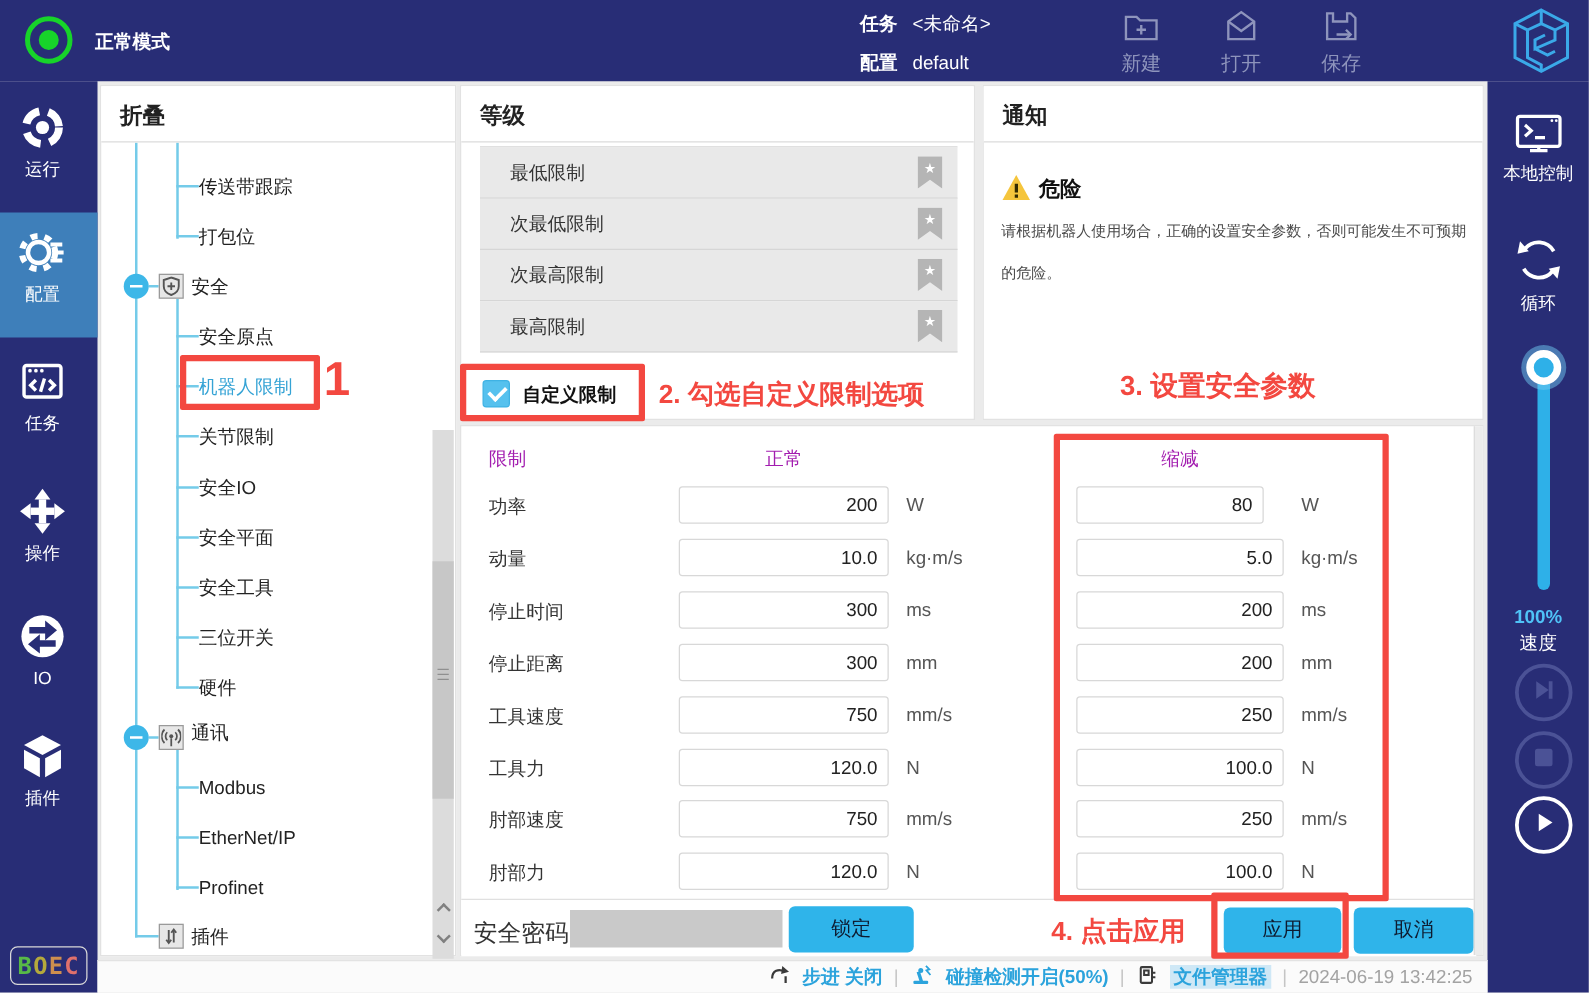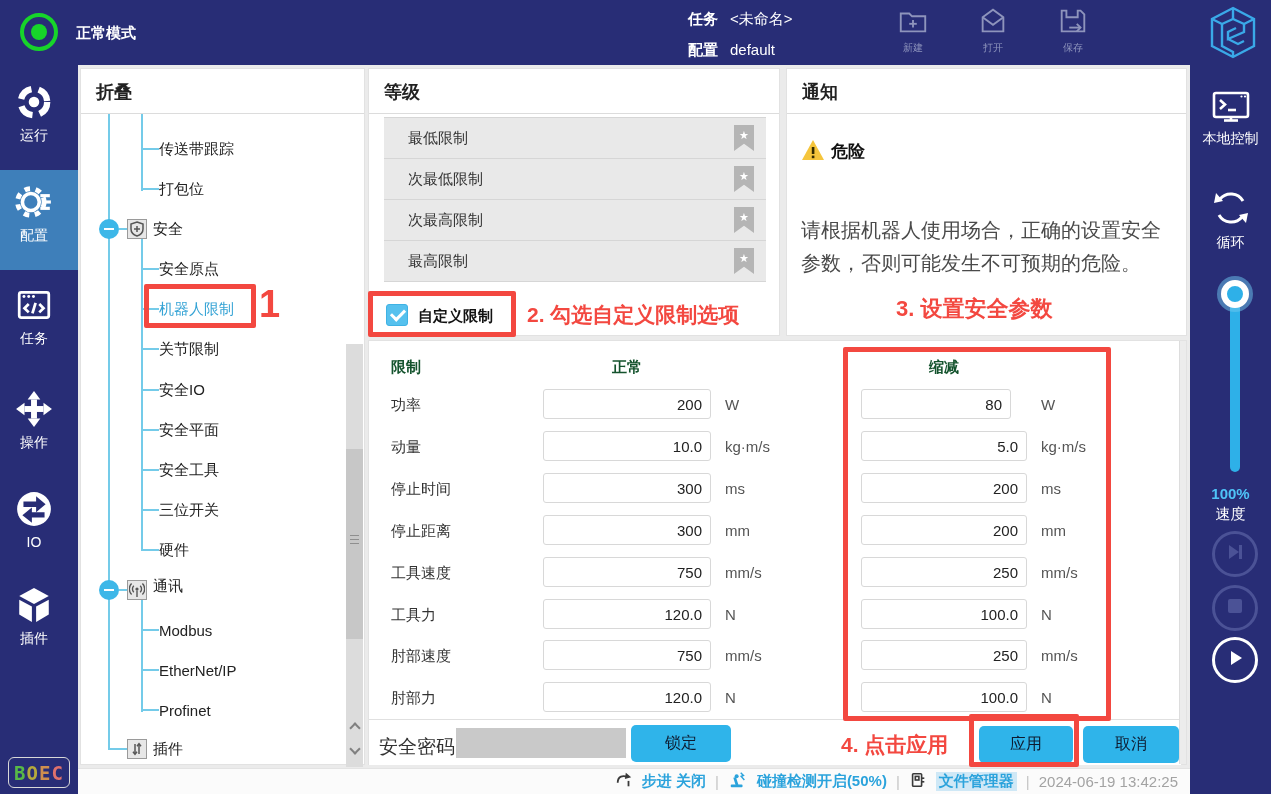--- a/index.html
+++ b/index.html
@@ -6,21 +6,21 @@
   html,body { width:1271px; height:794px; overflow:hidden;
     font-family:"Liberation Sans","DejaVu Sans",sans-serif; background:#ebebeb; }
 
   
   .topbar { position:absolute; left:0; top:0; width:1271px; height:65px; background:#282d76; }
   .statusdot { position:absolute; left:20px; top:13px; width:38px; height:38px; border:4px solid #17d42a; border-radius:50%; }
   .statusdot i { position:absolute; left:7px; top:7px; width:16px; height:16px; background:#17d42a; border-radius:50%; display:block; }
   .mode-label { position:absolute; left:76px; top:24px; color:#fff; font-weight:bold; font-size:15px; }
   .tb-kv { position:absolute; left:688px; color:#fff; font-size:15px; white-space:nowrap; }
   .tb-kv b { margin-right:12px; }
-  .tb-btn { position:absolute; top:5px; width:64px; text-align:center; color:#8e94bc; font-size:10px; cursor:pointer; }
+  .tb-btn { position:absolute; top:5px; width:64px; text-align:center; color:#8e94bc; font-size:16px; cursor:pointer; }
   .tb-btn svg { display:block; margin:0 auto 4px; }
   .logo { position:absolute; left:1208px; top:5px; width:50px; height:55px; }
 
   
   .lsb { position:absolute; left:0; top:65px; width:78px; height:729px; background:#282d76; }
   .ls-item { position:absolute; left:0; width:68px; text-align:center; color:#fff; font-size:14px; cursor:pointer; }
   .ls-item svg { display:block; margin:0 auto 6px; }
   .ls-active { position:absolute; left:0; top:105px; width:78px; height:100px; background:#3e7fba; }
   .brand { position:absolute; left:8px; top:692px; width:62px; height:31px; border:1px solid #d8d8d8; border-radius:6px;
     display:flex; align-items:center; justify-content:center; font-family:"DejaVu Sans Mono",monospace; font-size:19px; font-weight:bold; letter-spacing:1px; }
@@ -66,24 +66,24 @@
   .bookmark { position:absolute; right:12px; top:7px; width:20px; height:26px; background:#b5b5b5;
     clip-path:polygon(0 0,100% 0,100% 100%,50% 72%,0 100%); color:#fff; font-size:11px; text-align:center; line-height:20px; }
   .cbx { position:absolute; left:17px; top:235px; width:22px; height:22px; background:#56c1ee; border:1px solid #3fb2e4; border-radius:3px; cursor:pointer; }
   .cbx:after { content:""; position:absolute; left:4px; top:4px; width:11px; height:6px;
     border-left:3px solid #fff; border-bottom:3px solid #fff; transform:rotate(-45deg); }
   .cbx-label { position:absolute; left:49px; top:238px; font-size:15px; font-weight:bold; color:#111; }
 
   
   .warn-title { position:absolute; left:44px; top:71px; font-size:17px; font-weight:bold; color:#111; }
   .warn-icon { position:absolute; left:14px; top:70px; }
-  .warn-text { position:absolute; left:14px; top:100px; width:378px; font-size:20px; color:#4a4a4a; line-height:33px;margin-top:45px; }
-
-  
-  .col-h { position:absolute; top:17px; font-size:15px; font-weight:bold; color:#14532d; }
+  .warn-text { position:absolute; left:14px; top:100px; width:378px; font-size:12px; color:#4a4a4a; line-height:33px; }
+
+  
+  .col-h { position:absolute; top:17px; font-size:15px; font-weight:normal; color:#a21caf; }
   .lim-label { position:absolute; left:22px; font-size:15px; color:#333; }
   .unit { position:absolute; font-size:15px; color:#555; }
   input.val { position:absolute; height:30px; border:1px solid #d8d8d8; border-radius:3px; background:#fff;
     text-align:right; padding-right:8px; font-size:15px; color:#222; font-family:inherit; }
   .pb-scroll { position:absolute; right:0; top:0; width:7px; height:100%; background:#ececec; border-left:1px solid #ddd; }
   .footer-row { position:absolute; left:0; top:378px; width:812px; height:46px; border-top:1px solid #e0e0e0; background:#fff; }
   .pw-label { position:absolute; left:10px; top:14px; font-size:19px; color:#333; }
   .pw-input { position:absolute; left:87px; top:8px; width:170px; height:30px; background:#c9c9c9; border:none; }
   .btn { position:absolute; background:#2fb4ea; border-radius:5px; color:#0e1b30; font-size:16px;
     display:flex; align-items:center; justify-content:center; cursor:pointer; }

